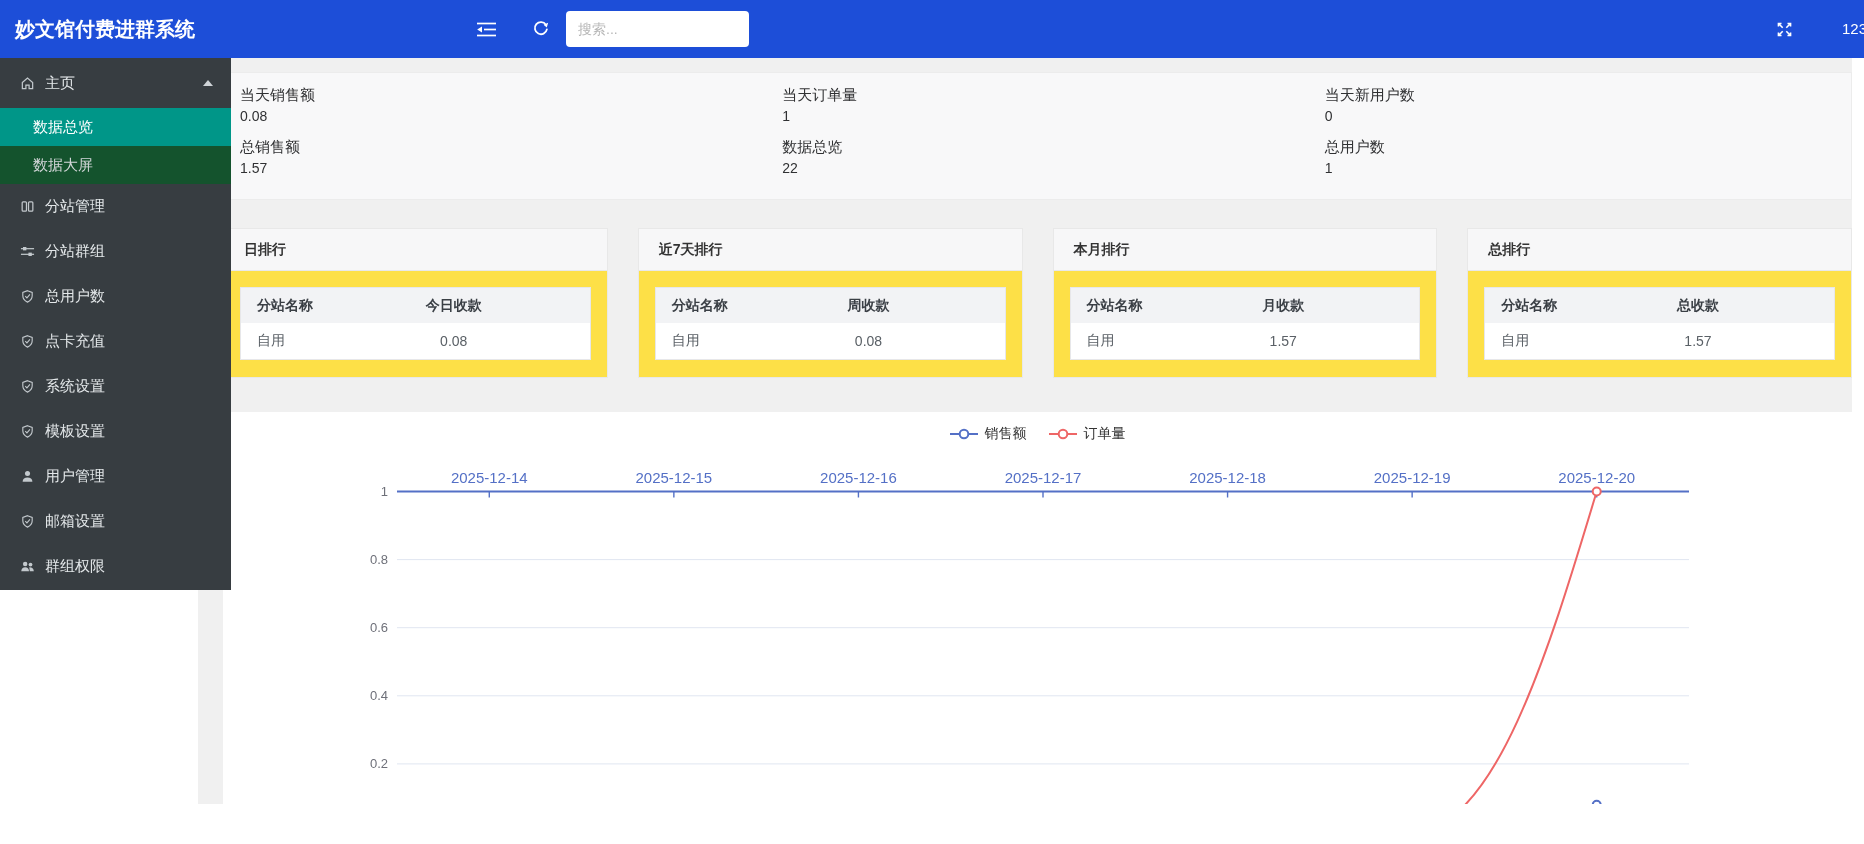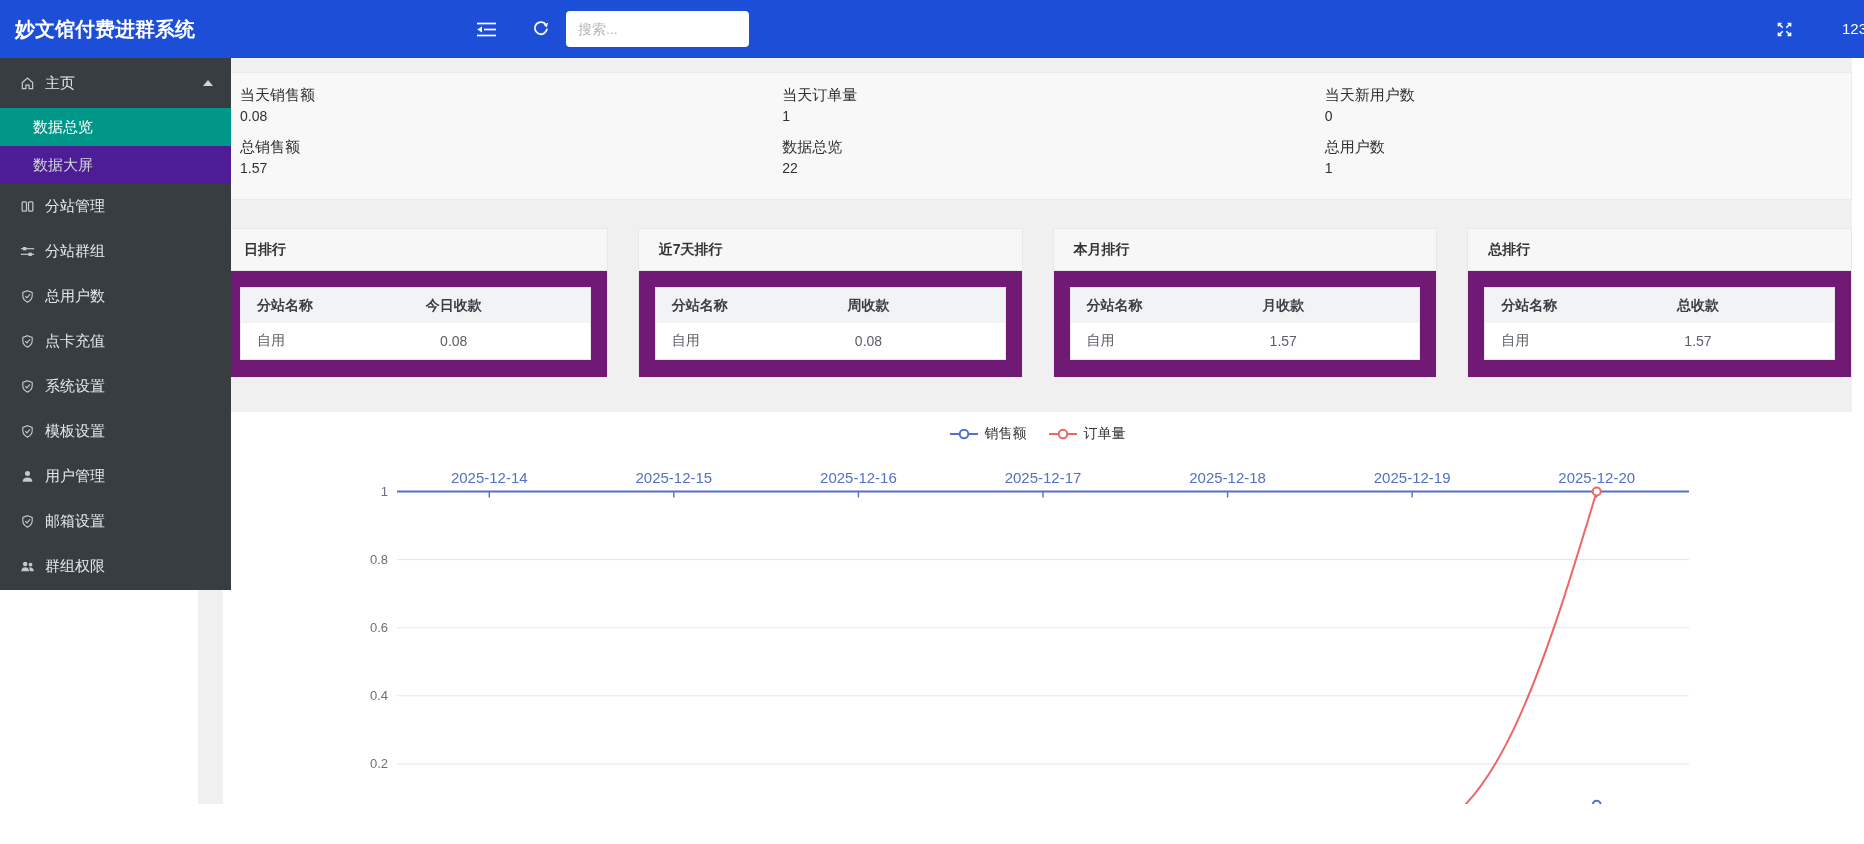--- a/index.html
+++ b/index.html
@@ -21,32 +21,32 @@
   .search-box input::placeholder{color:#b7b7b7}
   .username{position:absolute;left:1842px;top:0;line-height:58px;color:#fff;font-size:15px;white-space:nowrap}
   
   .sidebar{position:absolute;left:0;top:58px;width:231px;height:532px;background:#373d41;font-size:15px;z-index:4}
   .side-item{height:45px;display:flex;align-items:center;padding-left:20px;cursor:pointer;color:#e4e8ea}
   .side-item.parent{height:50px}
   .side-item .s-icon{display:flex;margin-right:10px;color:#c3c9cd}
   .side-item .s-icon svg{width:15px;height:15px;display:block}
   .chev-up{margin-left:auto;margin-right:18px;width:0;height:0;
     border-left:5px solid transparent;border-right:5px solid transparent;border-bottom:6px solid #cfd4d7}
-  .sub-item{height:38px;line-height:38px;padding-left:33px;background:#4c1d95;color:#d3d7d9;cursor:pointer}
+  .sub-item{height:38px;line-height:38px;padding-left:33px;background:#14532d;color:#d3d7d9;cursor:pointer}
   .sub-item.active{background:#009688;color:#fff}
   
   .content{position:absolute;left:198px;top:58px;width:1654px;height:746px;background:#f0f0f0;
     padding:14px 0 0 25px;box-sizing:border-box;overflow:hidden}
   .stats{width:1629px;height:128px;background:#f8f8f9;border:1px solid #ececec;box-sizing:border-box;
     display:grid;grid-template-columns:repeat(3,1fr);padding-top:12px;align-content:start;row-gap:10px}
   .stat-cell{padding-left:16px}
   .stat-label{font-size:15px;color:#303133;line-height:20px}
   .stat-value{font-size:14px;color:#303133;line-height:22px}
   .cards{margin-top:28px;width:1629px;display:flex;gap:30px}
-  .card{flex:1;height:150px;background:#701a75;border:1px solid #e8e8e8;box-sizing:border-box}
+  .card{flex:1;height:150px;background:#fde047;border:1px solid #e8e8e8;box-sizing:border-box}
   .card-h{height:41px;line-height:41px;padding-left:20px;background:#f7f7f8;border-bottom:1px solid #e8e8e8;
     font-size:14px;font-weight:bold;color:#333}
   .card-b{padding:16px 16px 0}
   .rtable{border:1px solid #e7e7e9;font-size:14px}
   .trow{display:flex;align-items:center}
   .trow.head{background:#f2f3f5;font-weight:bold;color:#3a3f45;height:35px}
   .trow.data{height:36px;color:#5a6066;background:#fff}
   .tc1{flex:0 0 42%;padding-left:16px;box-sizing:border-box}
   .tc2{flex:0 0 38%;text-align:center}
   .chart-panel{margin-top:34px;width:1629px;height:500px;background:#fff;position:relative}

